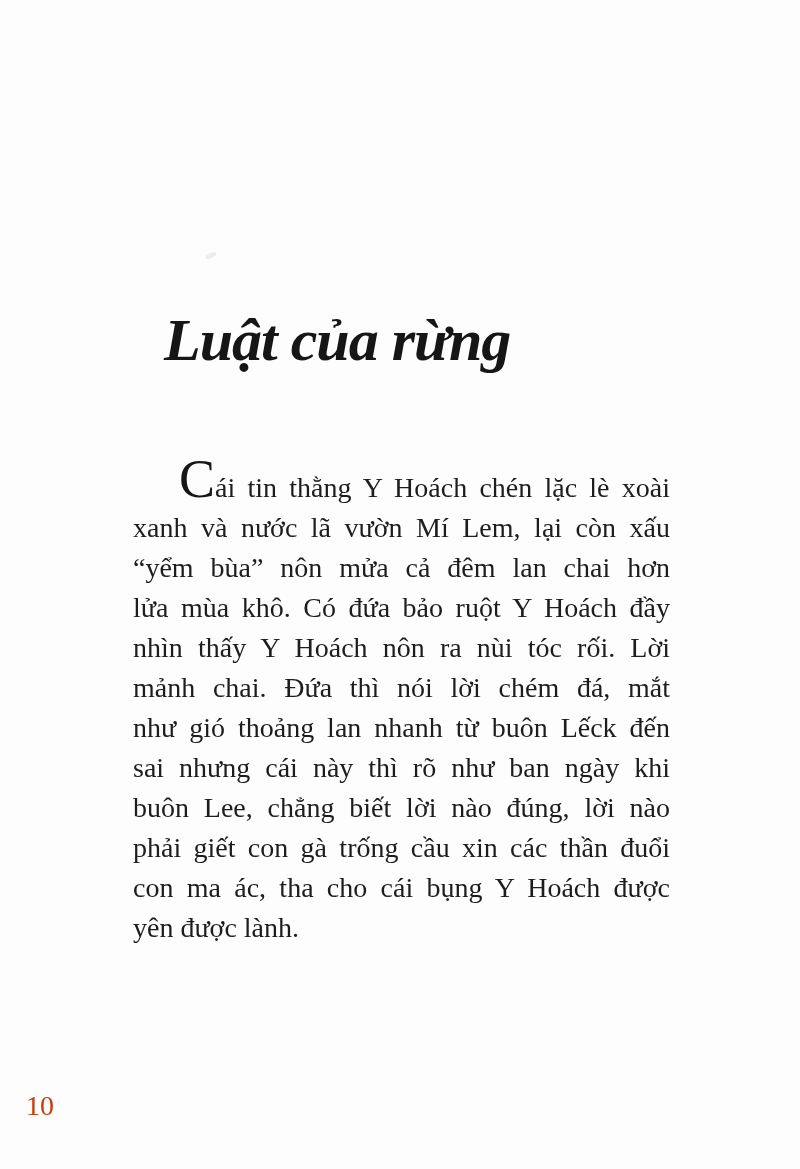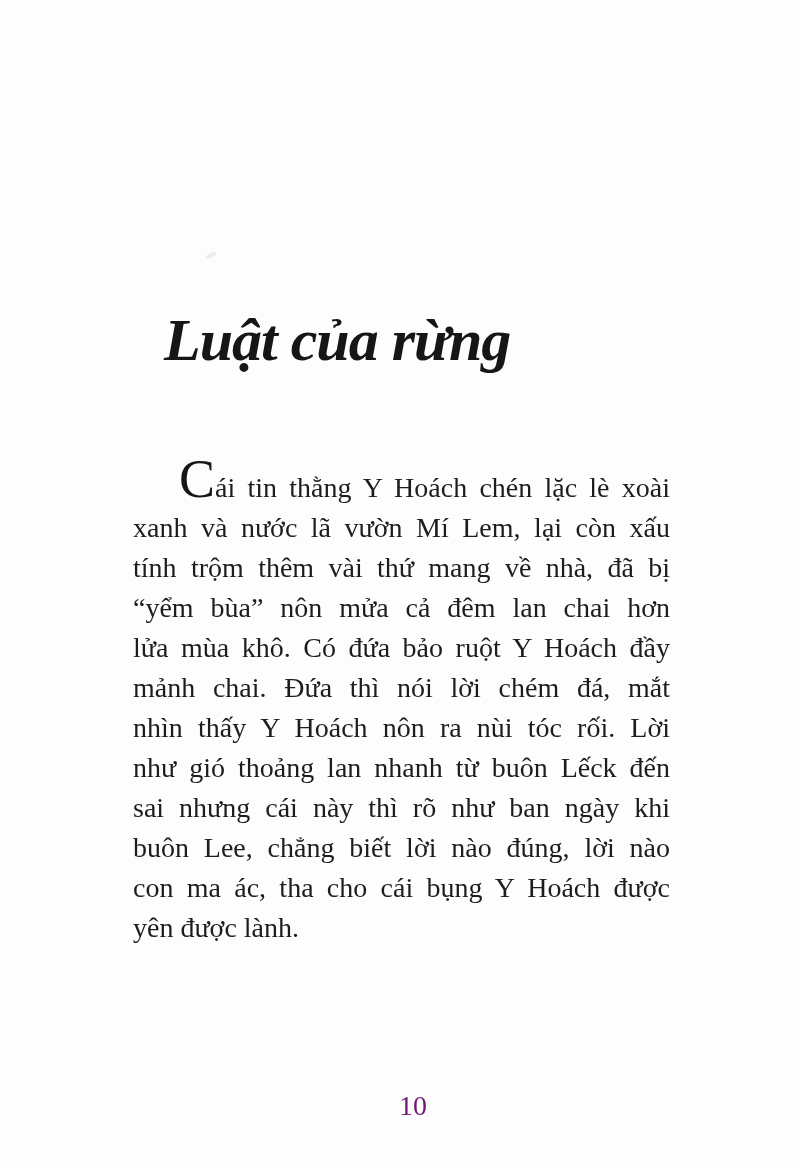--- a/index.html
+++ b/index.html
@@ -76,45 +76,44 @@
     line-height: 0;
     vertical-align: baseline;
     color: #161616;
   }
 
   .page-number {
     position: absolute;
     left: 0;
     top: 1090px;
     width: 100%;
-    text-align: center;
     text-indent: 26px;
     font-size: 28px;
-    color: #701a75;
+    color: #c2410c;
   }
 </style>
 </head>
 <body>
 
 <div class="page">
 
   <div class="scan-artifact"></div>
 
   <div class="chapter-title">Luật của rừng</div>
 
   <div class="body-text">
     <div class="line line-first"><span class="initial-cap">C</span><span>ái tin thằng Y Hoách chén lặc lè xoài</span></div>
     <div class="line">xanh và nước lã vườn Mí Lem, lại còn xấu</div>
-    <div class="line">tính trộm thêm vài thứ mang về nhà, đã bị</div>
     <div class="line">“yểm bùa” nôn mửa cả đêm lan chai hơn</div>
     <div class="line">lửa mùa khô. Có đứa bảo ruột Y Hoách đầy</div>
+    <div class="line">nhìn thấy Y Hoách nôn ra nùi tóc rối. Lời</div>
     <div class="line">mảnh chai. Đứa thì nói lời chém đá, mắt</div>
-    <div class="line">nhìn thấy Y Hoách nôn ra nùi tóc rối. Lời</div>
     <div class="line">như gió thoảng lan nhanh từ buôn Lếck đến</div>
     <div class="line">sai nhưng cái này thì rõ như ban ngày khi</div>
     <div class="line">buôn Lee, chẳng biết lời nào đúng, lời nào</div>
+    <div class="line">phải giết con gà trống cầu xin các thần đuổi</div>
     <div class="line">con ma ác, tha cho cái bụng Y Hoách được</div>
     <div class="line line-last">yên được lành.</div>
   </div>
 
   <div class="page-number">10</div>
 
 </div>
 
 </body></html>

